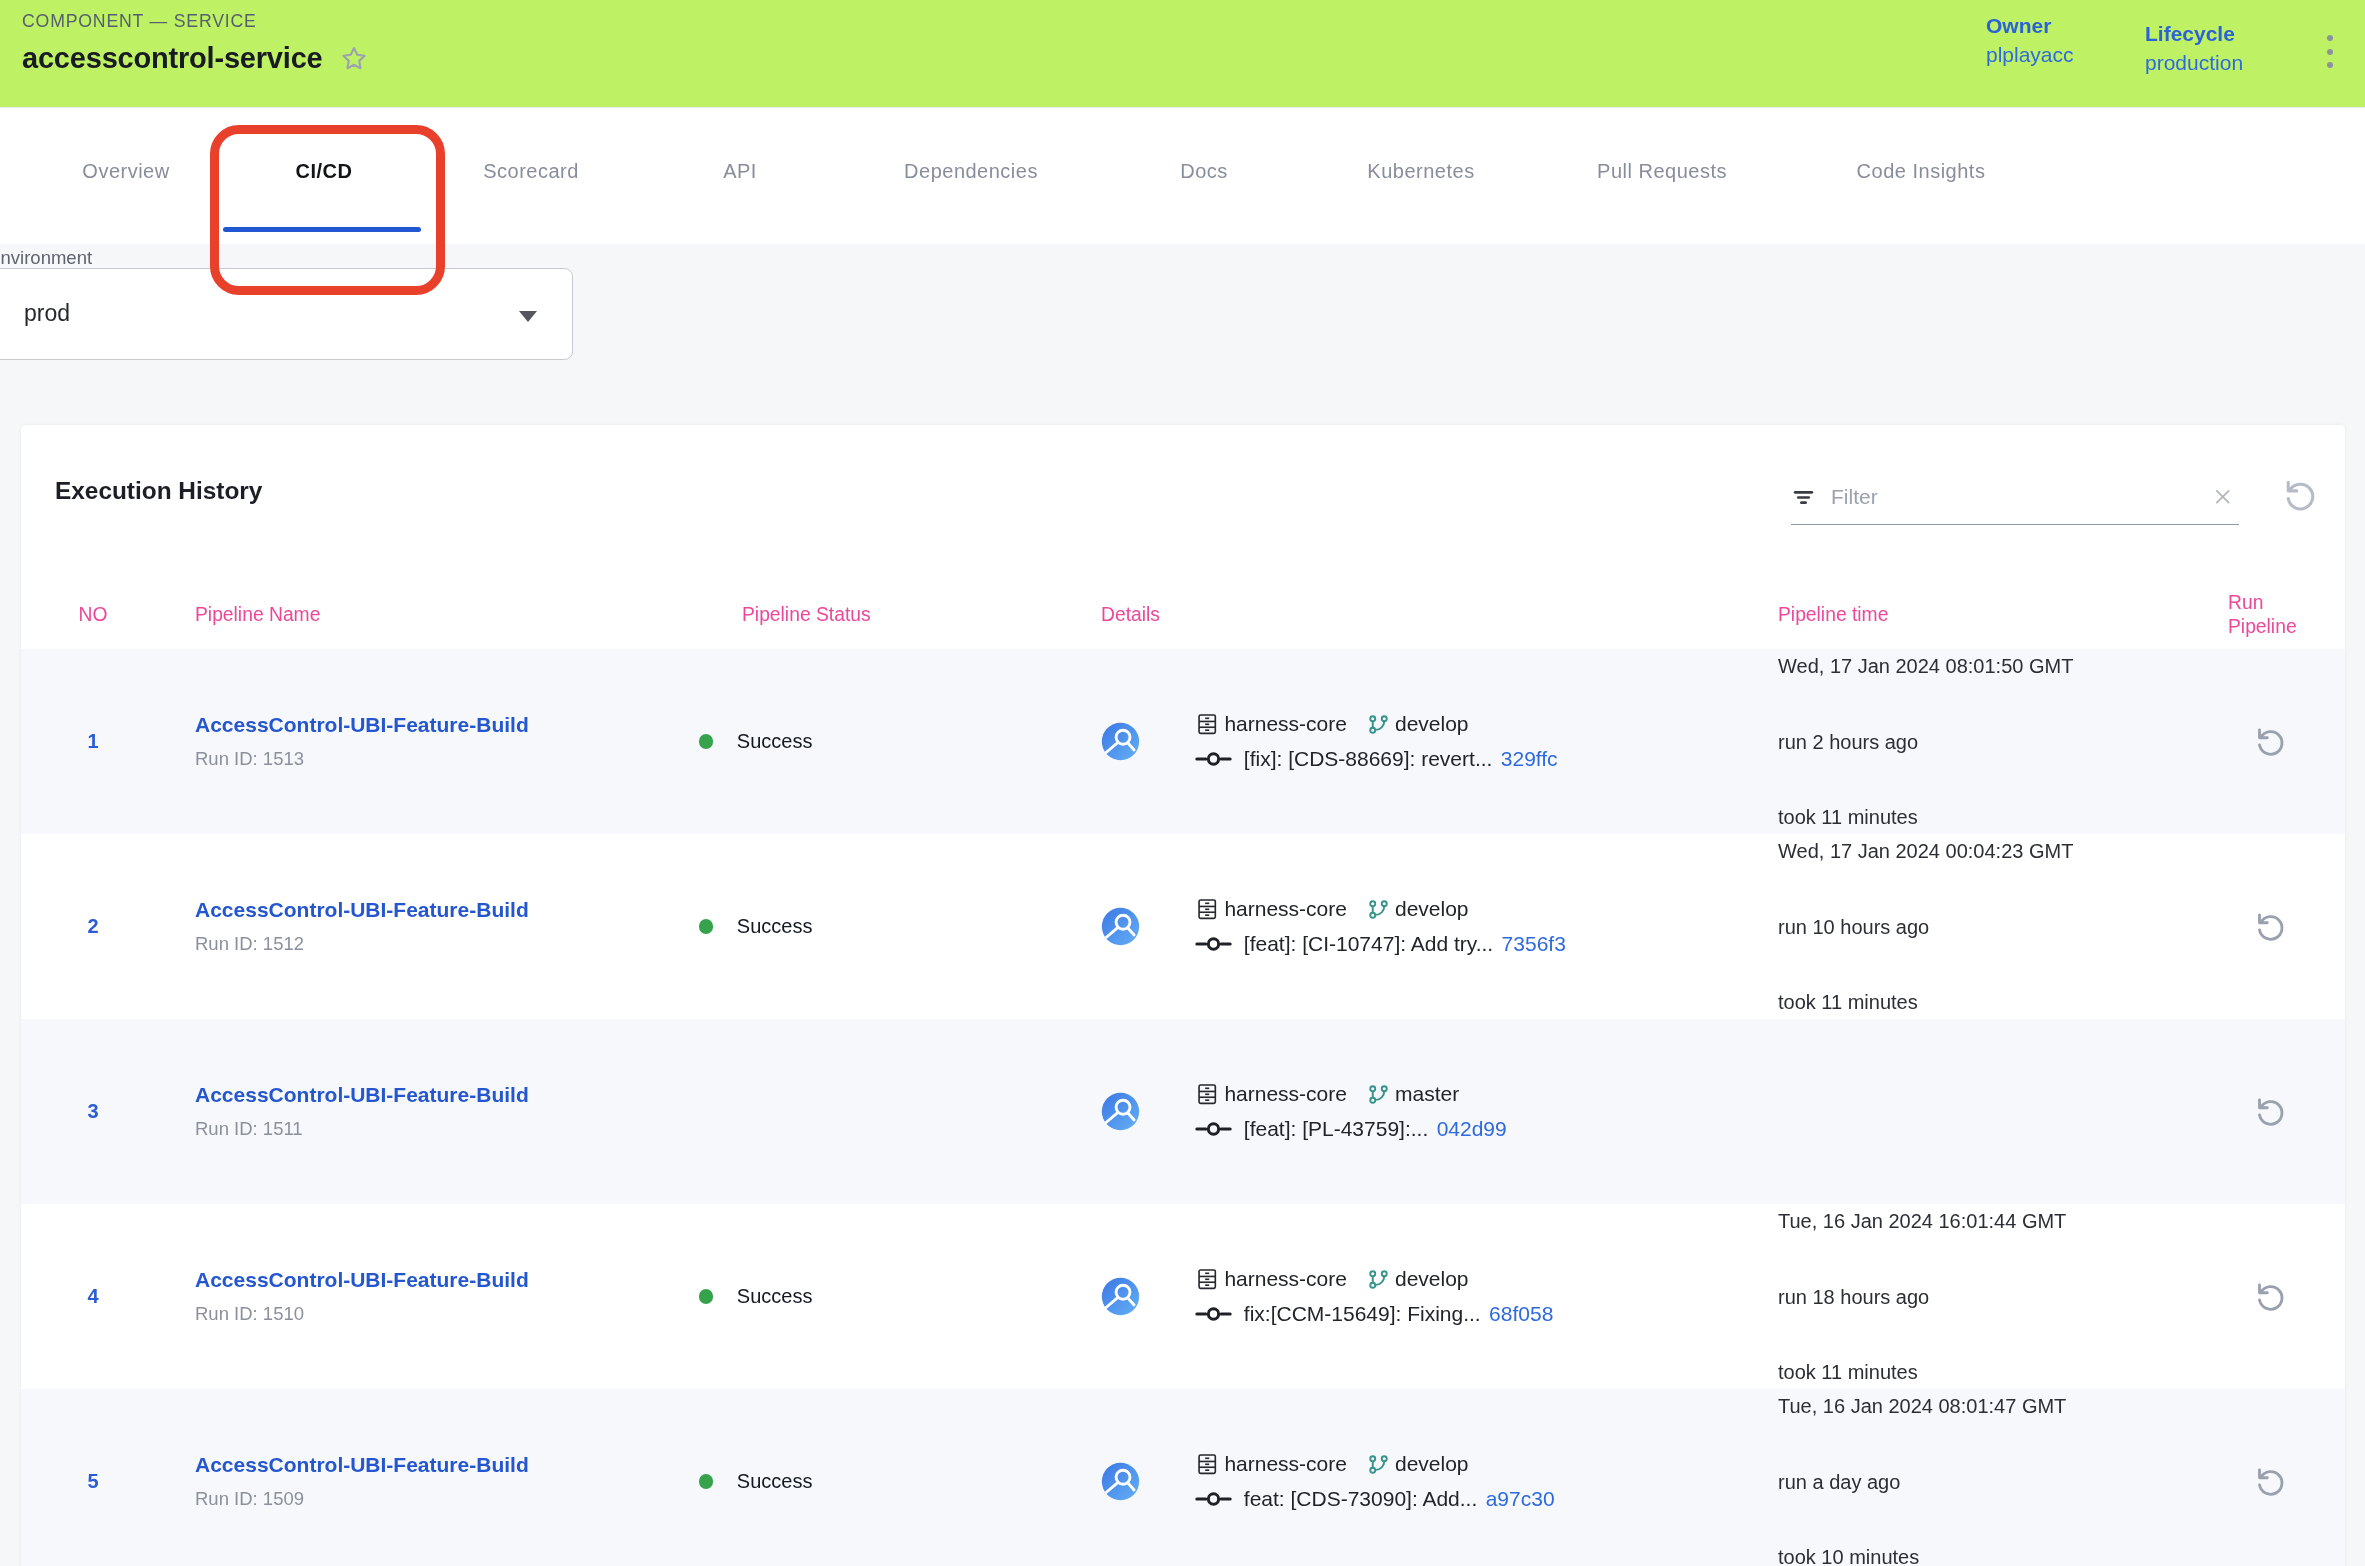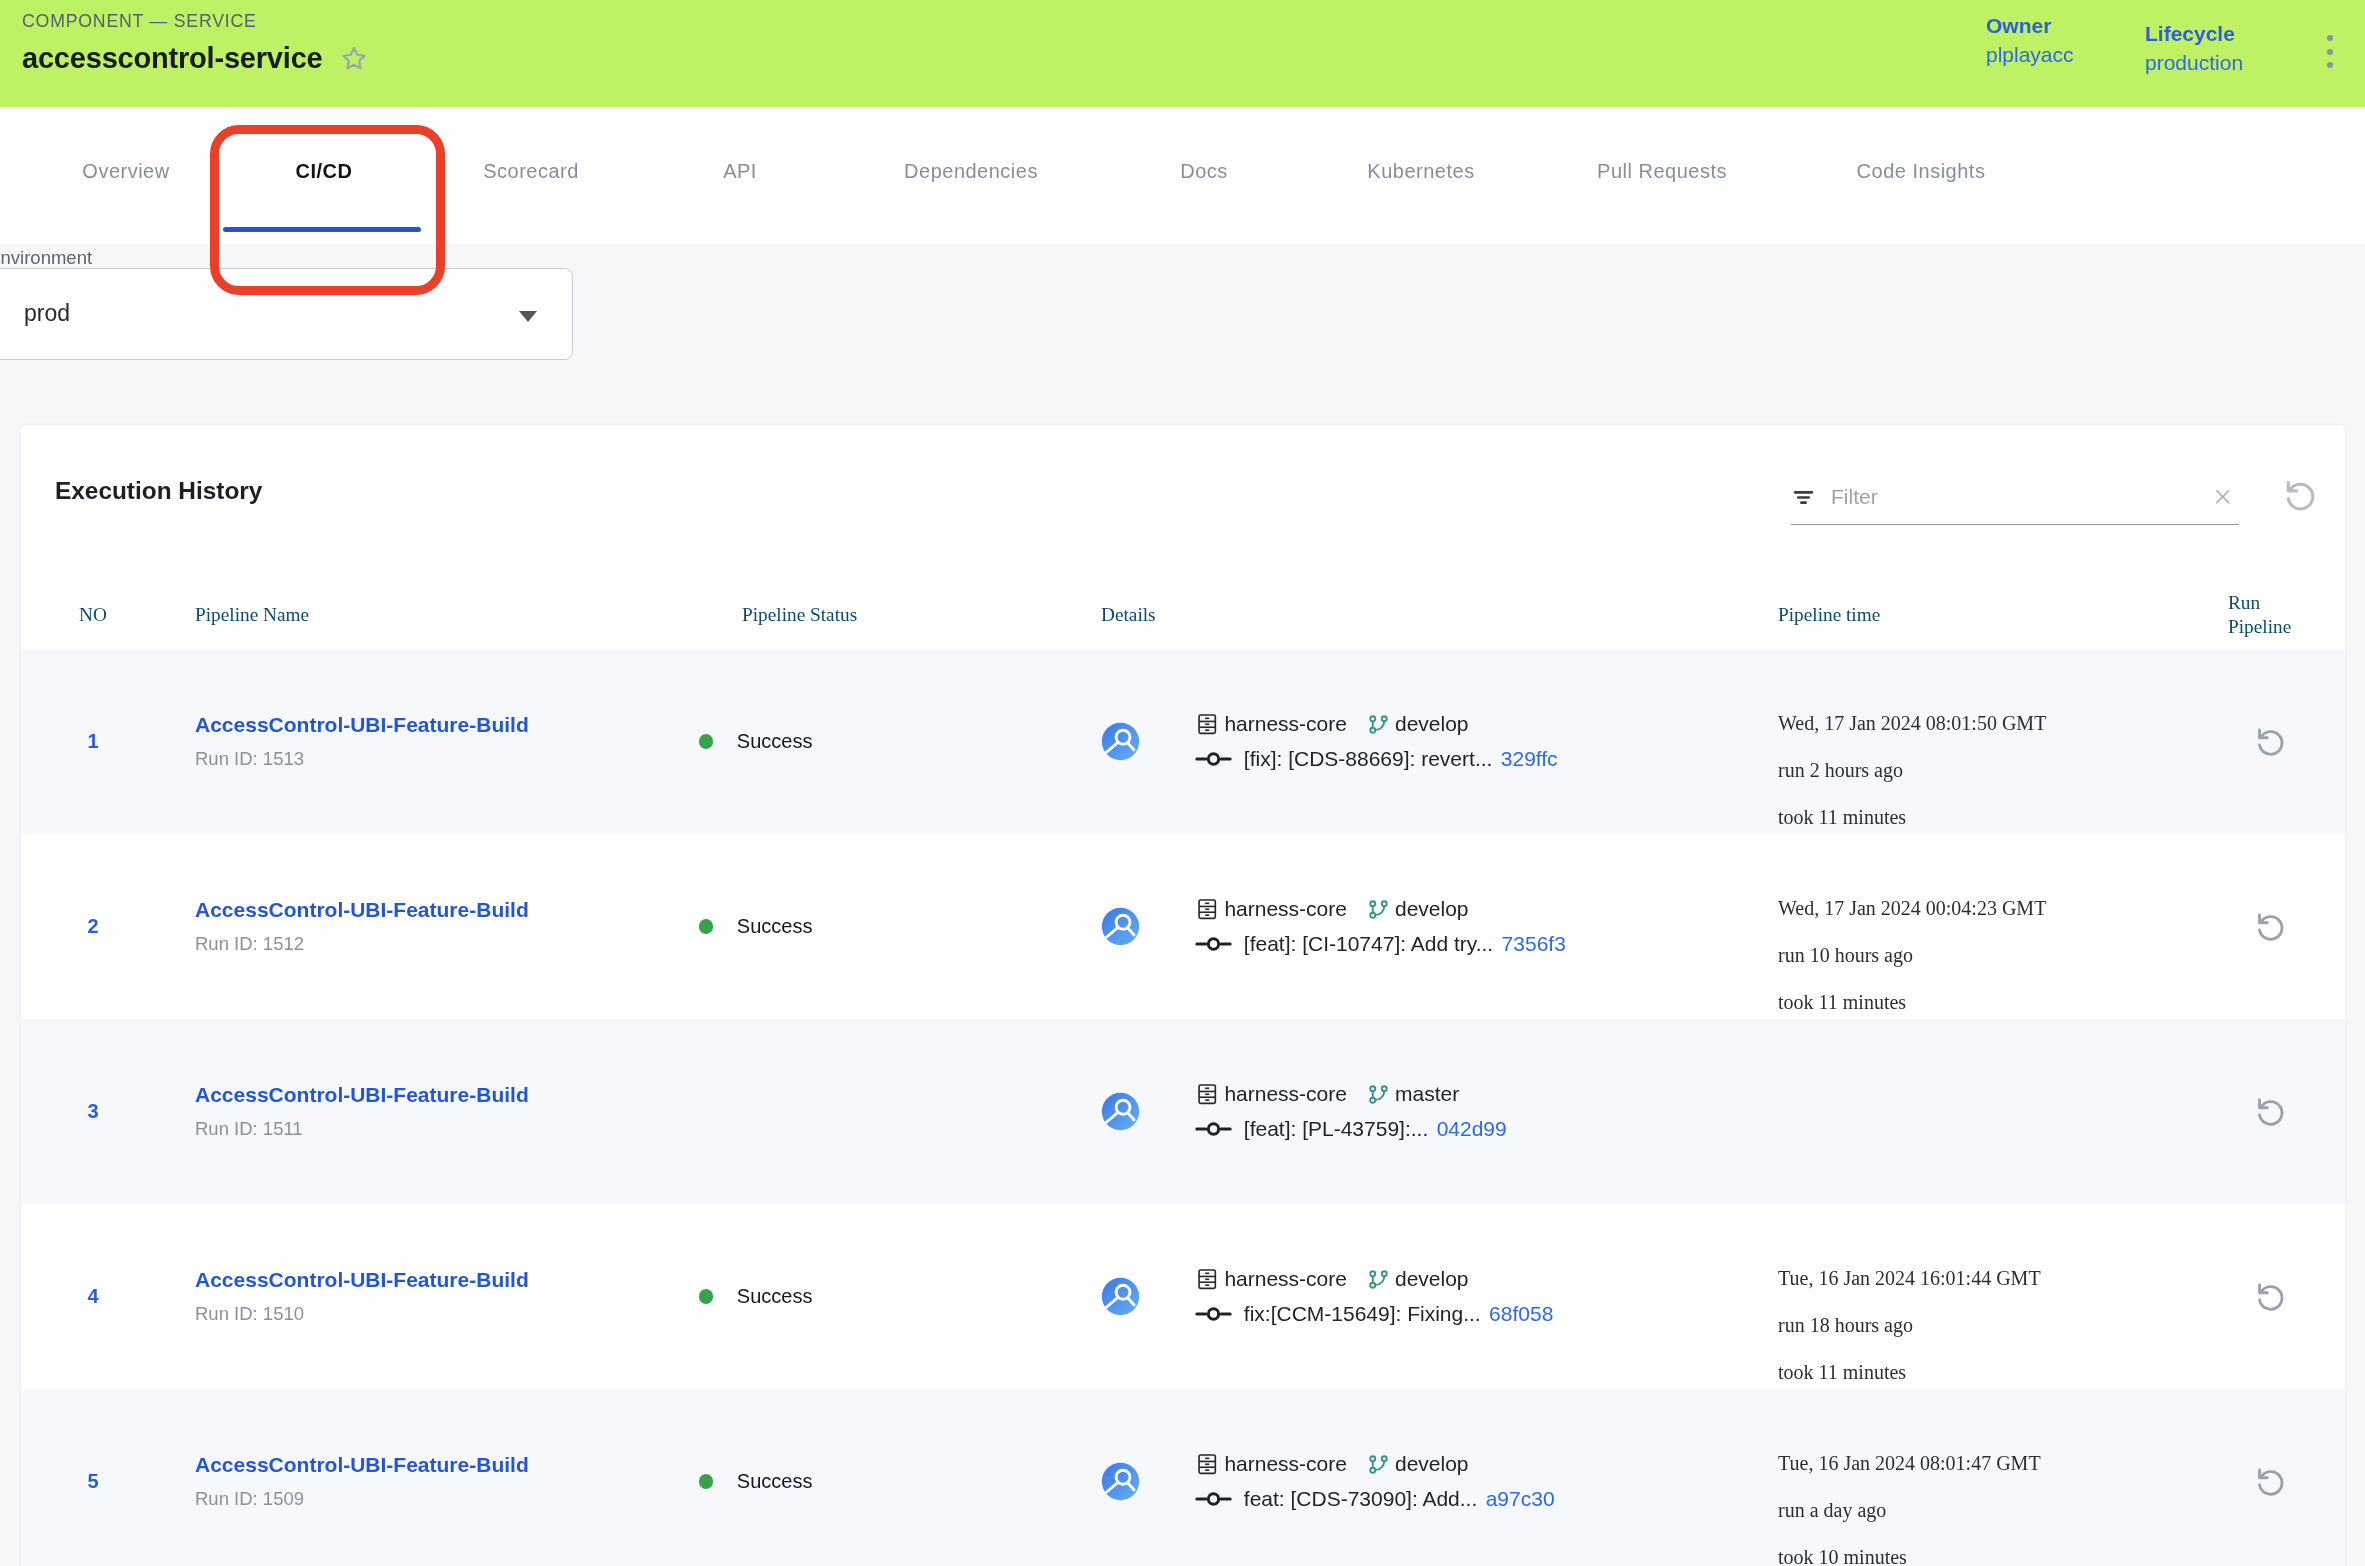--- a/index.html
+++ b/index.html
@@ -47,21 +47,21 @@
   .card { position:absolute; left:21px; top:181px; width:2324px; height:1142px; background:#fff; border-radius:5px 5px 0 0; box-shadow:0 0.8px 3.4px rgba(20,24,40,.07); overflow:hidden; }
   .card-title { position:absolute; left:34px; top:52px; font-size:24.4px; font-weight:700; color:#1c1f26; }
   .filter-wrap { position:absolute; left:1770px; top:45px; width:448px; height:55px; border-bottom:1.7px solid #9298a5; display:flex; align-items:center; gap:15px; }
   .filter-icon { color:#3a3d44; flex:0 0 auto; }
   .filter-input { flex:1 1 auto; min-width:0; border:none; outline:none; background:transparent; font-size:21px; color:#2a2d33; font-family:inherit; }
   .filter-input::placeholder { color:#9ba1ad; }
   .clear-btn { flex:0 0 auto; color:#b2b6c1; cursor:pointer; margin-right:5px; }
   .refresh-btn { position:absolute; left:2258px; top:52px; width:37px; height:37px; color:#b6bbc8; cursor:pointer; }
 
   
-  .thead { position:absolute; left:0; top:156px; width:2324px; height:69px; border-bottom:1.7px solid #e0e3e8; font-size:19.3px; font-weight:500; color:#0c4a6e;font-family:Liberation Serif, serif; }
+  .thead { position:absolute; left:0; top:156px; width:2324px; height:69px; border-bottom:1.7px solid #e0e3e8; font-size:19.3px; font-weight:500; color:#ec4899; }
   .th { position:absolute; top:50%; transform:translateY(-50%); white-space:nowrap; }
   .th-no{ left:34px; width:76px; text-align:center; } .th-name{ left:174px; } .th-status{ left:673px;margin-left:48px; }
   .th-details{ left:1080px; } .th-time{ left:1757px; } .th-run{ left:2207px; line-height:24.4px; }
   .tbody { position:absolute; left:0; top:224px; width:2324px; }
   .row { position:relative; width:2324px; height:185px; }
   .row:nth-child(odd){ background:#f6f8fb; }
   .c-no { position:absolute; left:34px; top:0; width:76px; height:100%; display:flex; align-items:center; justify-content:center; font-size:20px; font-weight:600; color:#2b5cd6; }
   .c-name { position:absolute; left:174px; top:0; width:471px; height:100%; display:flex; flex-direction:column; justify-content:center; gap:11px; }
   .pipe-link { font-size:21px; font-weight:700; color:#2456cf; cursor:pointer; }
   .run-id { font-size:18.5px; color:#8b909c; }
@@ -69,21 +69,21 @@
   .dot { width:14.3px; height:14.3px; border-radius:50%; }
   .status-text { font-size:20px; font-weight:500; color:#141822; }
   .c-details { position:absolute; left:1080px; top:0; height:100%; display:flex; align-items:center; }
   .pipe-logo { width:39px; height:39px; margin-right:55px; align-self:center; }
   .detail-lines { display:flex; flex-direction:column; gap:10px; }
   .dline { display:flex; align-items:center; font-size:21px; color:#212429; white-space:nowrap; }
   .repo-icon { color:#26282d; margin-right:5px; }
   .branch-icon { color:#38948b; margin-left:20px; margin-right:5px; }
   .commit-icon { color:#1e2126; margin-right:11.8px; }
   .hash-link { color:#2e6ade; cursor:pointer; margin-left:8.4px; }
-  .c-time { position:absolute; left:1757px; top:0; width:437px; height:100%; display:flex; flex-direction:column; justify-content:flex-end; gap:13px; font-size:20px; color:#2b2e35; line-height:34px;font-family:Liberation Serif, serif; }
+  .c-time { position:absolute; left:1757px; top:0; width:437px; height:100%; display:flex; flex-direction:column; justify-content:space-between; gap:13px; font-size:20px; color:#2b2e35; line-height:34px; }
   .c-run { position:absolute; left:2230px; top:0; height:100%; display:flex; align-items:center; }
   .rerun-btn { width:34px; height:34px; color:#9aa0ae; cursor:pointer; }
 </style>
 </head>
 <body>
 
 <header class="page-header">
   <div class="eyebrow">COMPONENT — SERVICE</div>
   <div class="title-row">
     <h1 class="entity-title">accesscontrol-service</h1>

